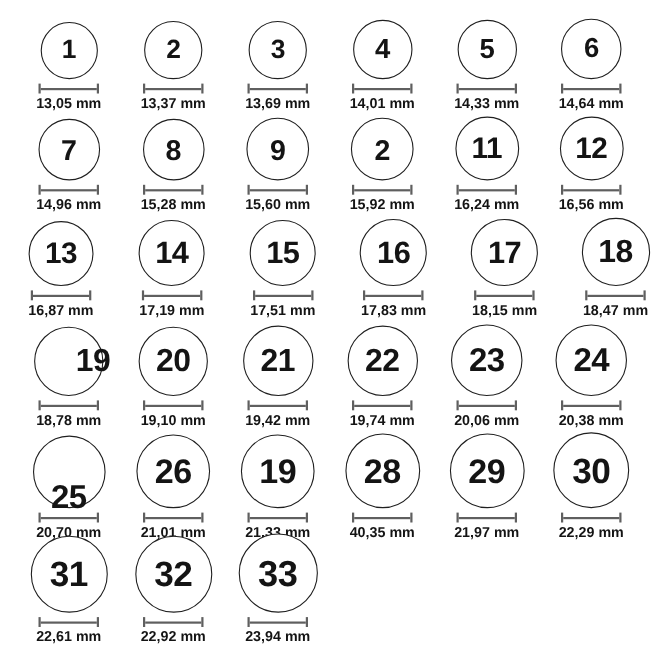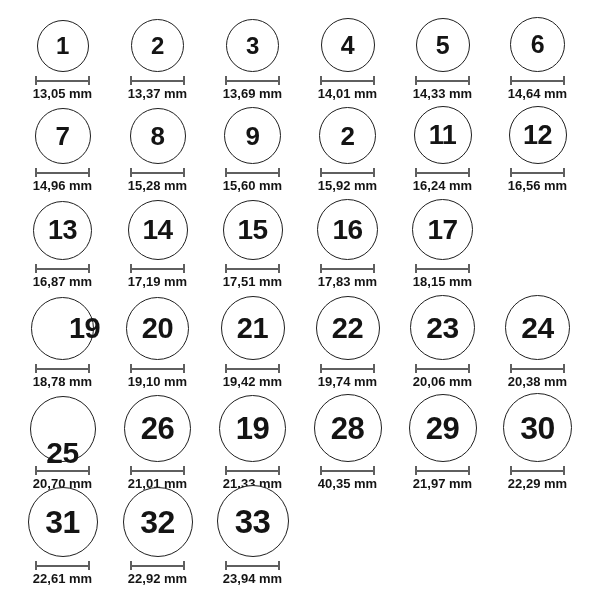--- a/index.html
+++ b/index.html
@@ -19,21 +19,21 @@
     padding-top: 8px;
     padding-left: 15px;
     box-sizing: border-box;
   }
   .row {
     display: flex;
     align-items: flex-end;
   }
   .row:nth-child(1) { height: 93px; }
   .row:nth-child(2) { height: 92px; }
-  .row:nth-child(3) { height: 96px; }
+  .row:nth-child(3) { height: 96px; gap: 20px; }
   .row:nth-child(4) { height: 100px; }
   .row:nth-child(5) { height: 102px; }
   .row:nth-child(6) { height: 95px; }
   .cell {
     width: 95px;
     display: flex;
     flex-direction: column;
     align-items: center;
     justify-content: flex-end;
   }
@@ -201,20 +201,27 @@
     <div class="dimline"></div>
     <div class="dim-label">17,83 mm</div>
   </div>
       <div class="cell">
     <div class="circle" style="width: 61px; height: 61px;">
       <span class="size-num" style="font-size: 28px;">17</span>
     </div>
     <div class="dimline"></div>
     <div class="dim-label">18,15 mm</div>
   </div>
+      <div class="cell">
+    <div class="circle" style="width: 62px; height: 62px;">
+      <span class="size-num" style="font-size: 29px;">18</span>
+    </div>
+    <div class="dimline"></div>
+    <div class="dim-label">18,47 mm</div>
+  </div>
     </div>
     <div class="row">
       <div class="cell">
     <div class="circle" style="width: 63px; height: 63px;">
       <span class="size-num" style="font-size: 29px; margin-left: 44px;">19</span>
     </div>
     <div class="dimline"></div>
     <div class="dim-label">18,78 mm</div>
   </div>
       <div class="cell">

